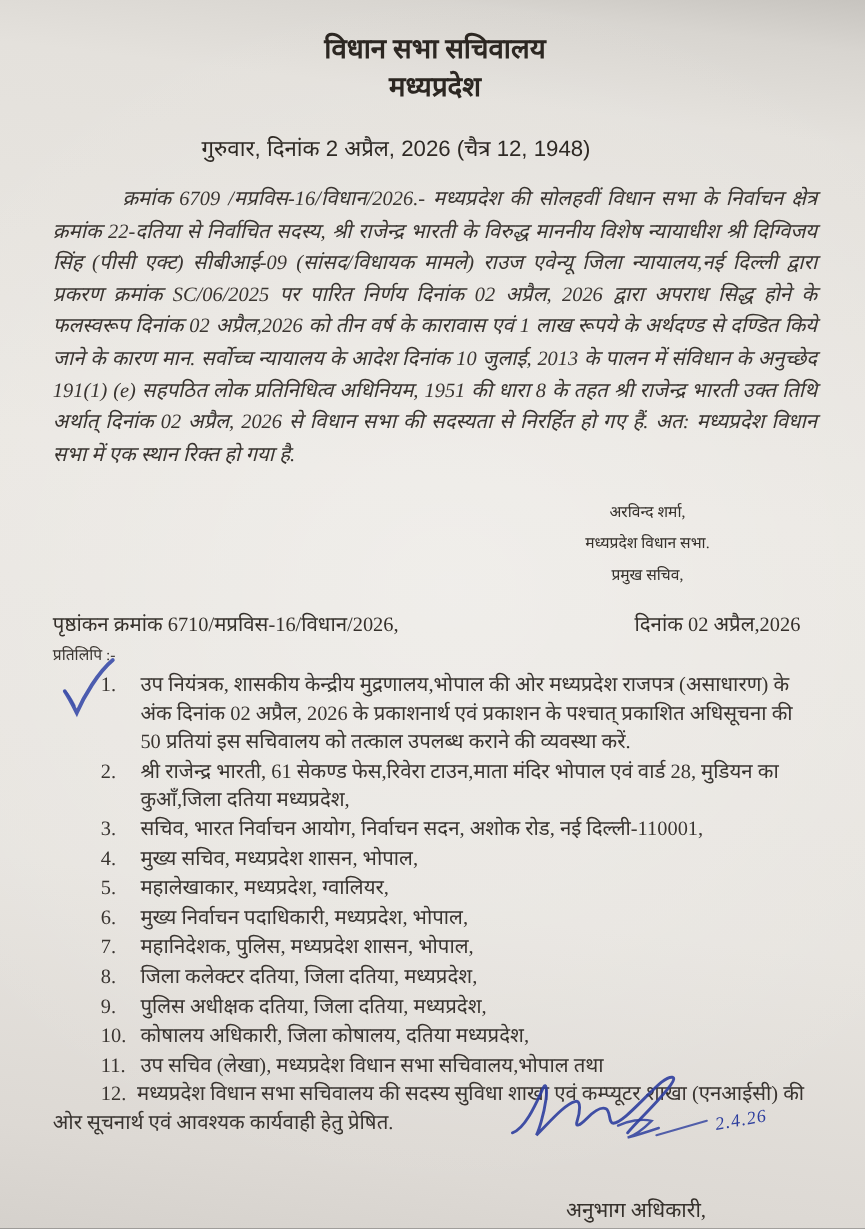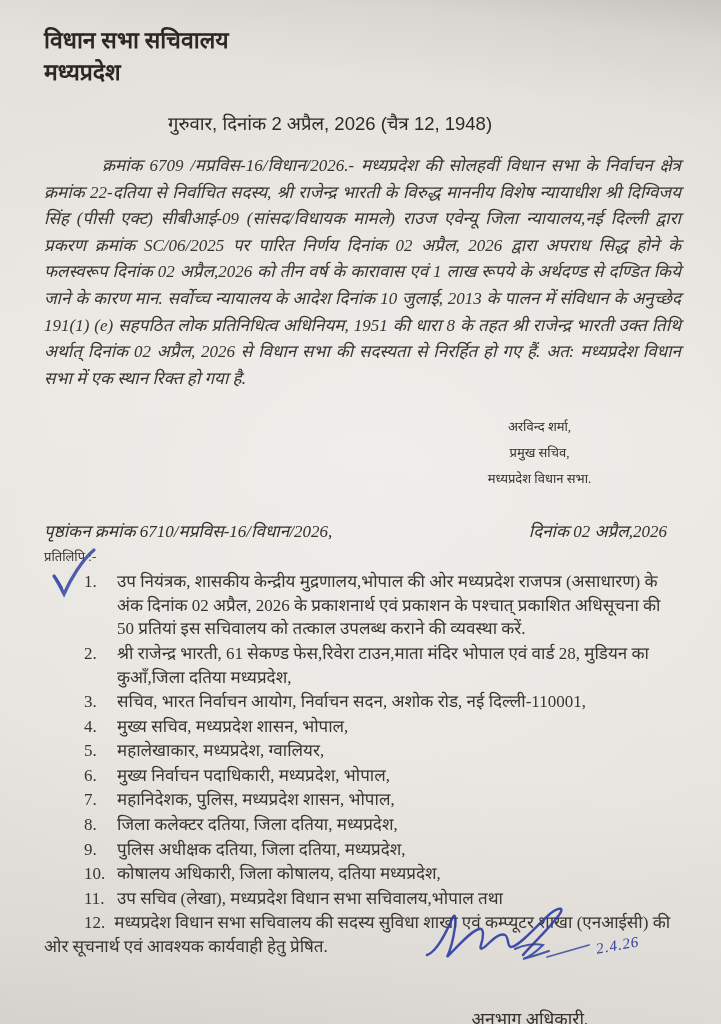--- a/index.html
+++ b/index.html
@@ -9,21 +9,21 @@
     margin:0 auto;
     overflow:hidden;
     background:
       radial-gradient(120% 80% at 52% 48%, rgba(255,255,255,0.30), rgba(255,255,255,0) 62%),
       linear-gradient(187deg, #c7c4bf 0%, #d8d5d0 4%, #e4e1dc 11%, #eae7e2 40%, #e7e4df 72%, #ddd9d4 92%, #d5d1cc 100%);
     color:#3a3530;
     font-family:"Liberation Serif","DejaVu Serif",serif;
   }
   .inner{padding:26px 40px 0 44px;}
   .title{
-    text-align:left;
+    text-align:center;
     font-size:23px;
     font-weight:700;
     color:#2c2722;
     line-height:30px;
   }
   .title.sub{margin-top:2px;}
   .date-line{
     font-family:"Liberation Sans","DejaVu Sans",sans-serif;
     font-weight:400;
     font-size:18.5px;
@@ -43,24 +43,23 @@
     width:235px;
     margin:22px 24px 0 auto;
     text-align:center;
     font-size:13px;
     line-height:25.6px;
     color:#35302b;
   }
   .endorse-row{
     display:flex;
     justify-content:space-between;
-    margin-top:28px;
+    margin-top:17px;
     font-size:17px;
     color:#35302b;
-    font-style:italic;
   }
   .endorse-date{margin-right:14px;}
   .copies-label{font-size:13px;margin-top:5px;}
   .copies{margin:5px 0 0 40px;font-size:17px;line-height:23.6px;color:#393430;}
   .copy-item{display:flex;margin-bottom:1px;}
   .copy-num{width:33px;flex:none;}
   .copy-text{flex:1;padding-right:2px;}
   .item12{
     font-size:17px;
     line-height:24px;
@@ -108,22 +107,22 @@
 
     <div class="title">विधान सभा सचिवालय</div>
     <div class="title sub">मध्यप्रदेश</div>
 
     <div class="date-line">गुरुवार, दिनांक 2 अप्रैल, 2026 (चैत्र 12, 1948)</div>
 
     <p class="para">क्रमांक 6709 /मप्रविस-16/विधान/2026.- मध्यप्रदेश की सोलहवीं विधान सभा के निर्वाचन क्षेत्र क्रमांक 22-दतिया से निर्वाचित सदस्य, श्री राजेन्द्र भारती के विरुद्ध माननीय विशेष न्यायाधीश श्री दिग्विजय सिंह (पीसी एक्ट) सीबीआई-09 (सांसद/विधायक मामले) राउज एवेन्यू जिला न्यायालय,नई दिल्ली द्वारा प्रकरण क्रमांक SC/06/2025 पर पारित निर्णय दिनांक 02 अप्रैल, 2026 द्वारा अपराध सिद्ध होने के फलस्वरूप दिनांक 02 अप्रैल,2026 को तीन वर्ष के कारावास एवं 1 लाख रूपये के अर्थदण्ड से दण्डित किये जाने के कारण मान. सर्वोच्च न्यायालय के आदेश दिनांक 10 जुलाई, 2013 के पालन में संविधान के अनुच्छेद 191(1) (e) सहपठित लोक प्रतिनिधित्व अधिनियम, 1951 की धारा 8 के तहत श्री राजेन्द्र भारती उक्त तिथि अर्थात् दिनांक 02 अप्रैल, 2026 से विधान सभा की सदस्यता से निरर्हित हो गए हैं. अत: मध्यप्रदेश विधान सभा में एक स्थान रिक्त हो गया है.</p>
 
     <div class="sig-block">
       <div>अरविन्द शर्मा,</div>
+      <div>मध्यप्रदेश विधान सभा.</div>
       <div>प्रमुख सचिव,</div>
-      <div>मध्यप्रदेश विधान सभा.</div>
     </div>
 
     <div class="endorse-row">
       <span>पृष्ठांकन क्रमांक  6710/मप्रविस-16/विधान/2026,</span>
       <span class="endorse-date">दिनांक  02 अप्रैल,2026</span>
     </div>
     <div class="copies-label">प्रतिलिपि :-</div>
 
     <div class="copies">
       <div class="copy-item">

